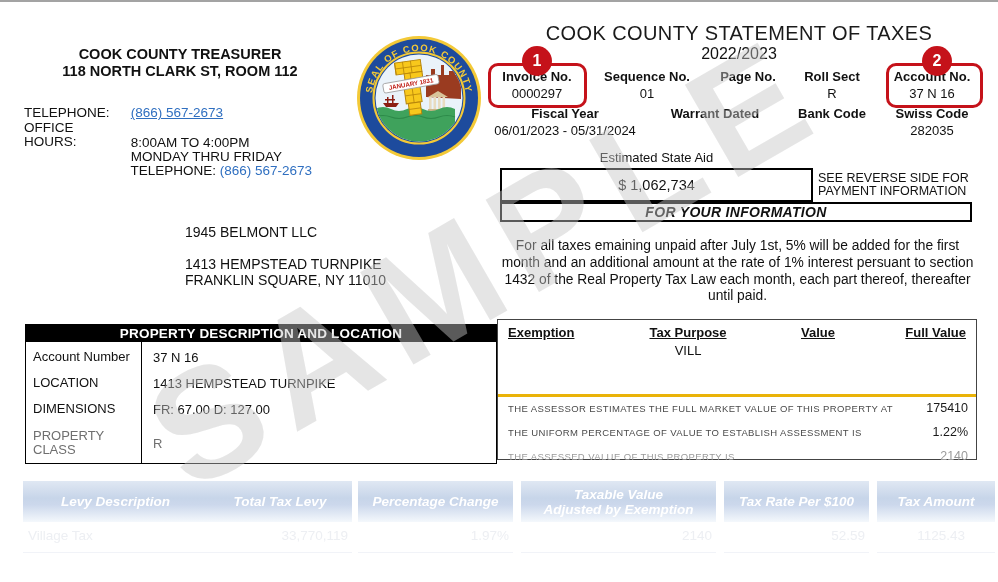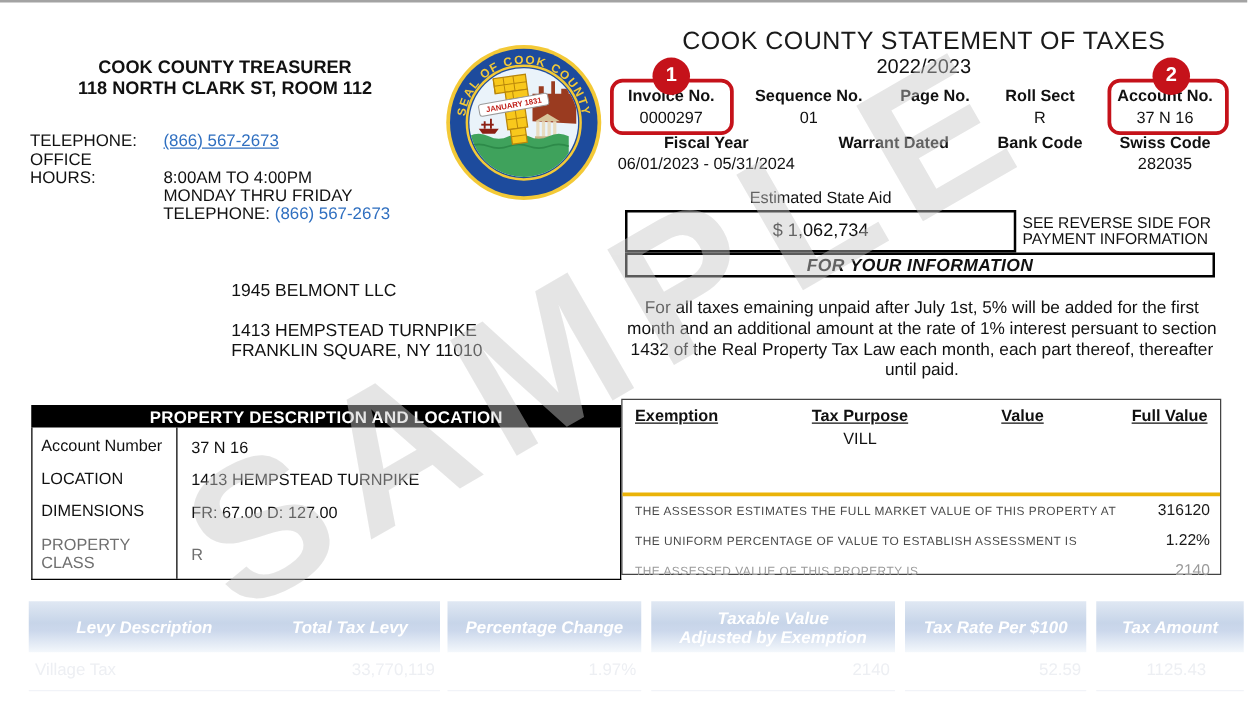--- a/index.html
+++ b/index.html
@@ -244,21 +244,21 @@
 
   <div id="ex-table" class="abs">
     <div class="ex-h" style="left:10px;">Exemption</div>
     <div class="ex-h" style="left:120px;width:140px;text-align:center;">Tax Purpose</div>
     <div class="ex-h" style="left:260px;width:120px;text-align:center;">Value</div>
     <div class="ex-h" style="right:10px;">Full Value</div>
     <div id="ex-vill">VILL</div>
     <div id="ex-assessor">
       <div class="as-row" style="top:4px;">
         <span class="t">THE ASSESSOR ESTIMATES THE FULL MARKET VALUE OF THIS PROPERTY AT</span>
-        <span class="n">316120</span>
+        <span class="n">175410</span>
       </div>
       <div class="as-row" style="top:28px;">
         <span class="t">THE UNIFORM PERCENTAGE OF VALUE TO ESTABLISH ASSESSMENT IS</span>
         <span class="n">1.22%</span>
       </div>
       <div class="as-row" style="top:52px;">
         <span class="t muted">THE ASSESSED VALUE OF THIS PROPERTY IS</span>
         <span class="n muted">2140</span>
       </div>
     </div>

